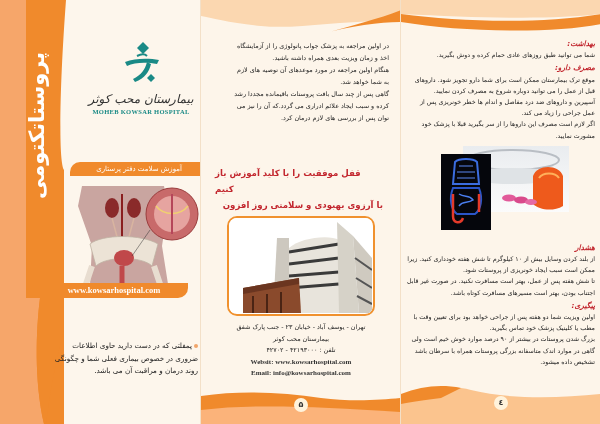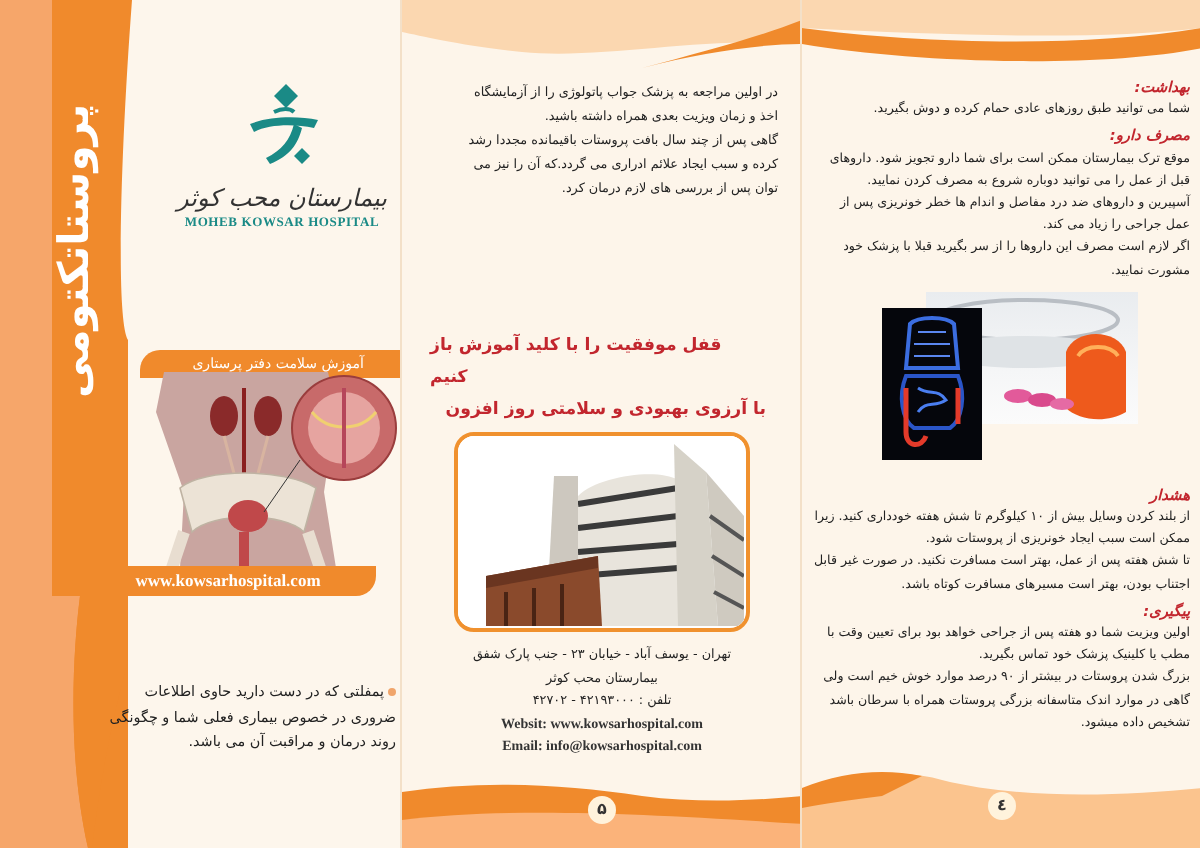--- a/index.html
+++ b/index.html
@@ -18,21 +18,21 @@
     writing-mode: vertical-rl; transform: rotate(180deg);
     display: flex; align-items: center; justify-content: center;
     letter-spacing: 1px; direction: rtl;
   }
   #cover .logo { position: absolute; left: 86px; top: 40px; width: 110px; height: 96px; text-align: center; }
   #cover .logo .mark { width: 60px; height: 48px; margin: 0 auto; position: relative; }
   #cover .logo .fa-name { font-family: "DejaVu Serif", serif; font-size: 12px; color: #333; direction: rtl; margin-top: 4px; font-style: italic; }
   #cover .logo .en-name { font-family: "Liberation Serif", serif; font-size: 6.5px; color: #1a8a86; font-weight: bold; letter-spacing: 0.3px; margin-top: 2px; }
 
   #cover .dept-bar {
-    position: absolute; left: 70px; top: 175px; width: 130px; height: 14px;
+    position: absolute; left: 70px; top: 162px; width: 130px; height: 14px;
     background: #f08a2c; border-top-left-radius: 10px;
     color: #fff; font-size: 7px; direction: rtl; text-align: right; padding-right: 18px; line-height: 14px;
   }
   #cover .anatomy { position: absolute; left: 72px; top: 186px; width: 128px; height: 98px; }
   #cover .url-bar {
     position: absolute; left: 40px; top: 283px; width: 148px; height: 15px;
     background: #f08a2c; border-bottom-right-radius: 10px;
     color: #fff; font-family: "Liberation Serif", serif; font-weight: bold; font-size: 8.5px;
     text-align: center; line-height: 15px;
   }
@@ -149,20 +149,21 @@
 <div class="page" id="p5">
   <div class="top-band">
     <svg width="200" height="40" viewBox="0 0 200 40">
       <path d="M0 0 L200 0 L200 22 C150 18 100 30 60 26 C30 23 10 18 0 16 Z" fill="#fbd7b0"></path>
       <path d="M120 34 C150 26 180 22 200 22 L200 10 C180 18 150 26 120 34 Z" fill="#f08a2c"></path>
     </svg>
   </div>
 
   <div class="body-text">
     <p>در اولین مراجعه به پزشک جواب پاتولوژی را از آزمایشگاه اخذ و زمان ویزیت بعدی همراه داشته باشید.</p>
+    <p>هنگام اولین مراجعه در مورد موعدهای آن توصیه های لازم به شما خواهد شد.</p>
     <p>گاهی پس از چند سال بافت پروستات باقیمانده مجددا رشد کرده و سبب ایجاد علائم ادراری می گردد.که آن را نیز می توان پس از بررسی های لازم درمان کرد.</p>
   </div>
 
   <div class="slogan">
     <div class="l1">قفل موفقیت را با کلید آموزش باز کنیم</div>
     <div class="l2">با آرزوی بهبودی و سلامتی روز افزون</div>
   </div>
 
   <div class="photo">
     <svg width="143" height="95" viewBox="0 0 143 95">

